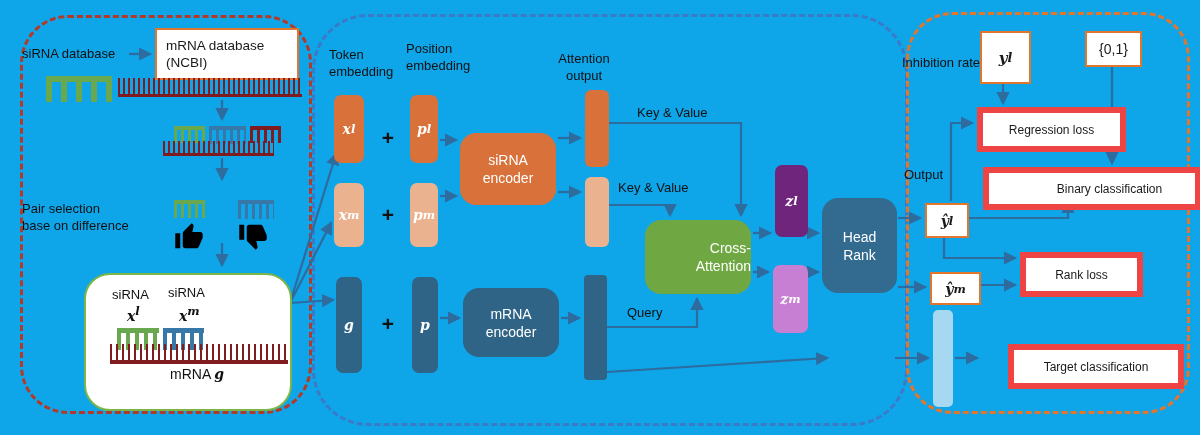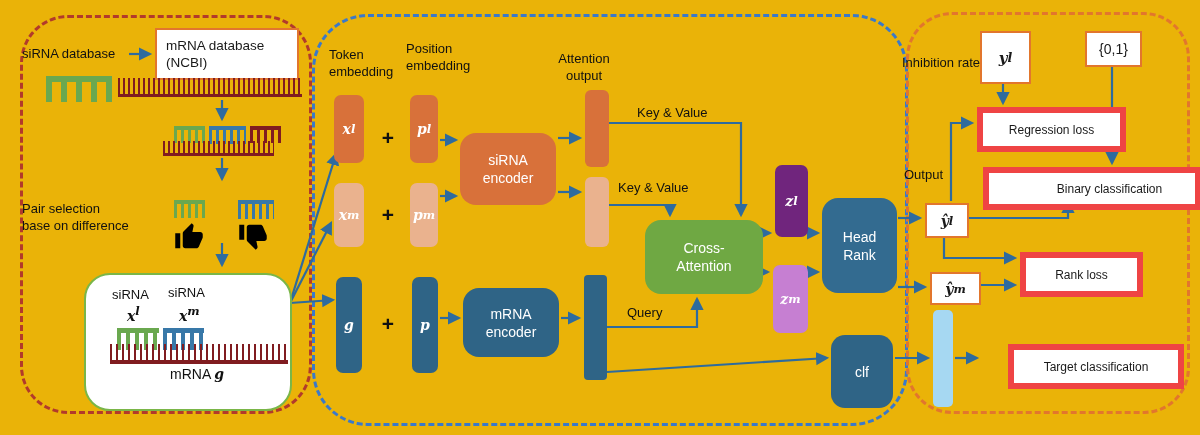--- a/index.html
+++ b/index.html
@@ -1,16 +1,16 @@
 <!DOCTYPE html>
 <html><head>
 <meta charset="utf-8">
 <style>
   html,body{margin:0;padding:0;background:#fff;}
-  #fig{position:relative;width:1200px;height:435px;background:#eab308;overflow:hidden;
+  #fig{position:relative;width:1200px;height:435px;background:#0ea5e9;overflow:hidden;
        font-family:"Liberation Sans",sans-serif;color:#1a1a1a;}
   .panel{position:absolute;background:transparent;}
   .panel.red{border:3px dashed #B23A2B;border-radius:48px;}
   .panel.blue{border:3px dashed #3B79C9;border-radius:56px;}
   .panel.orange{border:3px dashed #E2762D;border-radius:46px;}
   .lbl{position:absolute;font-size:13px;line-height:17px;color:#111;}
   .lbl.center{text-align:center;}
   .chip{position:absolute;border-radius:7px;color:#fff;display:flex;align-items:center;justify-content:center;font-size:14px;}
   .bar{position:absolute;border-radius:6px;}
   .encoder{position:absolute;border-radius:16px;color:#fff;display:flex;flex-direction:column;
@@ -190,42 +190,39 @@
   </div>
 
   <div class="encoder" style="left:463px;top:288px;width:96px;height:69px;background:#2F6486;">
     <div>mRNA</div>
     <div>encoder</div>
   </div>
 
   <div class="bar" style="left:584px;top:275px;width:23px;height:105px;background:#2F6486;border-radius:4px;"></div>
   <div class="lbl" style="left:627px;top:304px;text-align:right;">Query</div>
 
-  <div class="encoder" style="left:645px;top:220px;width:118px;height:74px;background:#6FA843;">
+  <div class="encoder" style="left:645px;top:220px;width:106px;height:74px;background:#6FA843;align-items:flex-end;">
     <div>Cross-</div>
     <div>Attention</div>
   </div>
 
   <div class="chip" style="left:775px;top:165px;width:33px;height:72px;background:#70257D;">
     <span class="math">z</span>
       <sup class="math">l</sup>
   </div>
   <div class="chip" style="left:773px;top:265px;width:35px;height:68px;background:#C67FD2;">
     <span class="math">z</span>
       <sup class="math">m</sup>
   </div>
 
   <div class="encoder" style="left:822px;top:198px;width:75px;height:95px;background:#336B90;">
     <div>Head</div>
     <div>Rank</div>
   </div>
 
-  <div class="encoder" style="left:831px;top:335px;width:62px;height:73px;background:#2F6486;border-radius:14px;">
-    <div>clf</div>
-  </div>
 
   <div class="lbl" style="left:902px;top:54px;">Inhibition rate</div>
 
   <div class="obox" style="left:980px;top:31px;width:47px;height:49px;font-size:15px;">
     <span class="math">y</span>
       <sup class="math">l</sup>
   </div>
   <div class="obox" style="left:1085px;top:31px;width:53px;height:32px;">{0,1}</div>
 
   <div class="outbox" style="left:977px;top:107px;width:137px;height:33px;">Regression loss</div>

